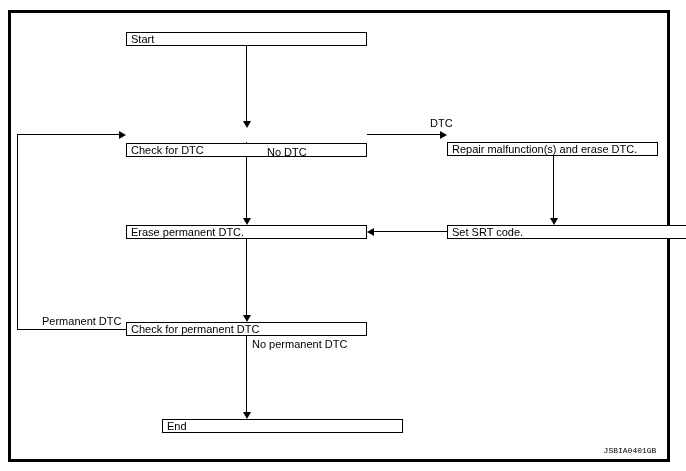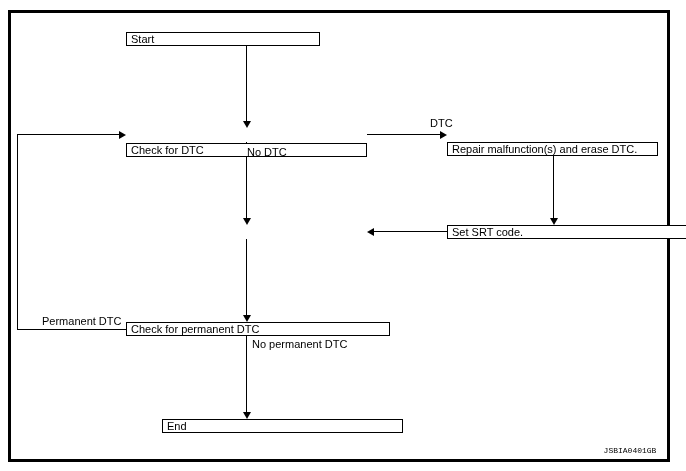--- a/index.html
+++ b/index.html
@@ -68,26 +68,26 @@
     text-align: center;
     font-family: Liberation Mono, monospace;
     font-size: 8px;
     line-height: 9px;
     letter-spacing: 0px;
     color: #000000;
     z-index: 2;
   }
 
   
-  #node-start           { left: 126px; top: 32px;  width: 194px; }
+  #node-start           { left: 126px; top: 32px;  width: 241px; }
   #node-check-dtc       { left: 126px; top: 128px; width: 241px; margin-top: 15px; }
   #node-repair          { left: 447px; top: 142px; width: 211px; }
   #node-erase-permanent { left: 126px; top: 225px; width: 241px; }
   #node-set-srt         { left: 447px; top: 225px; width: 245px; }
-  #node-check-permanent { left: 126px; top: 322px; width: 264px; }
+  #node-check-permanent { left: 126px; top: 322px; width: 241px; }
   #node-end             { left: 126px; top: 419px; width: 241px; margin-left: 36px; }
 
   
   #seg-start-check      { left: 246px; top: 46px;  width: 1px; height: 76px; }
   #seg-check-erase      { left: 246px; top: 142px; width: 1px; height: 76px; }
   #seg-check-repair     { left: 367px; top: 134px; width: 73px; height: 1px; }
   #seg-repair-srt       { left: 553px; top: 142px; width: 1px; height: 76px; }
   #seg-srt-erase        { left: 374px; top: 231px; width: 73px; height: 1px; }
   #seg-erase-checkperm  { left: 246px; top: 239px; width: 1px; height: 76px; }
   #seg-checkperm-end    { left: 246px; top: 336px; width: 1px; height: 76px; }
@@ -100,34 +100,35 @@
   #arr-check-erase      { left: 243px; top: 218px; }
   #arr-check-repair     { left: 440px; top: 131px; }
   #arr-repair-srt       { left: 550px; top: 218px; }
   #arr-srt-erase        { left: 367px; top: 228px; }
   #arr-erase-checkperm  { left: 243px; top: 315px; }
   #arr-checkperm-end    { left: 243px; top: 412px; }
   #arr-loop-check       { left: 119px; top: 131px; }
 
   
   #label-dtc            { left: 390px; top: 118px; margin-left: 40px; }
-  #label-no-dtc         { left: 240px; top: 147px; padding-left: 7px; }
+  #label-no-dtc         { left: 260px; top: 147px; padding-left: 7px; }
   #label-permanent-dtc  { left: 42px;  top: 316px; width: 82px; text-align: left; }
   #label-no-permanent-dtc { left: 252px; top: 339px; }
 </style>
 </head>
 <body>
 
 <div id="canvas">
 
   <div id="frame"></div>
 
   <div class="node" id="node-start">Start</div>
   <div class="node" id="node-check-dtc">Check for DTC</div>
   <div class="node" id="node-repair">Repair malfunction(s) and erase DTC.</div>
+  <div class="node" id="node-erase-permanent">Erase permanent DTC.</div>
   <div class="node" id="node-set-srt">Set SRT code.</div>
   <div class="node" id="node-check-permanent">Check for permanent DTC</div>
   <div class="node" id="node-end">End</div>
 
   <div class="line" id="seg-start-check"></div>
   <div class="line" id="seg-check-erase"></div>
   <div class="line" id="seg-check-repair"></div>
   <div class="line" id="seg-repair-srt"></div>
   <div class="line" id="seg-srt-erase"></div>
   <div class="line" id="seg-erase-checkperm"></div>

